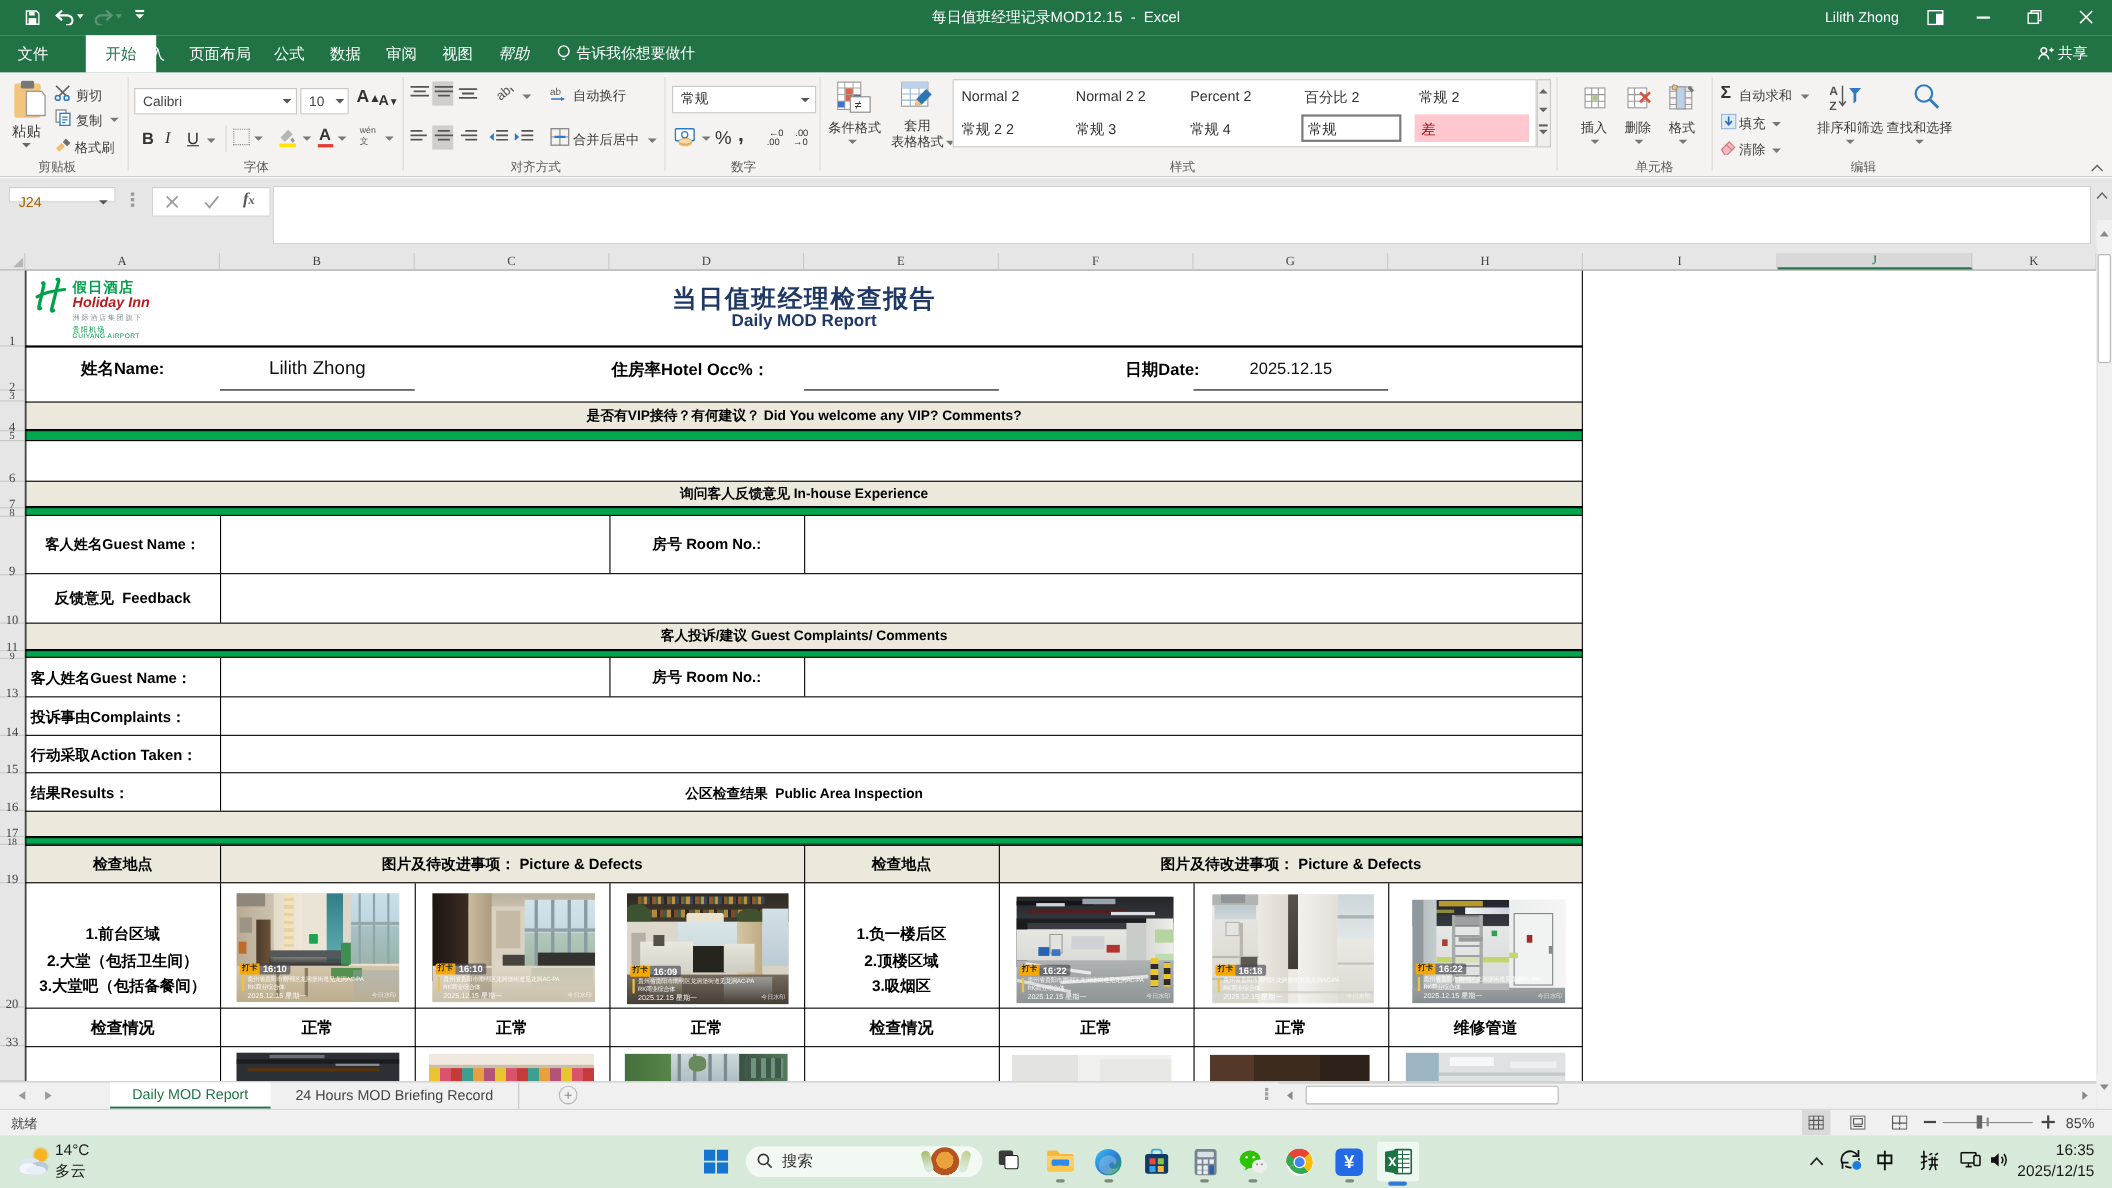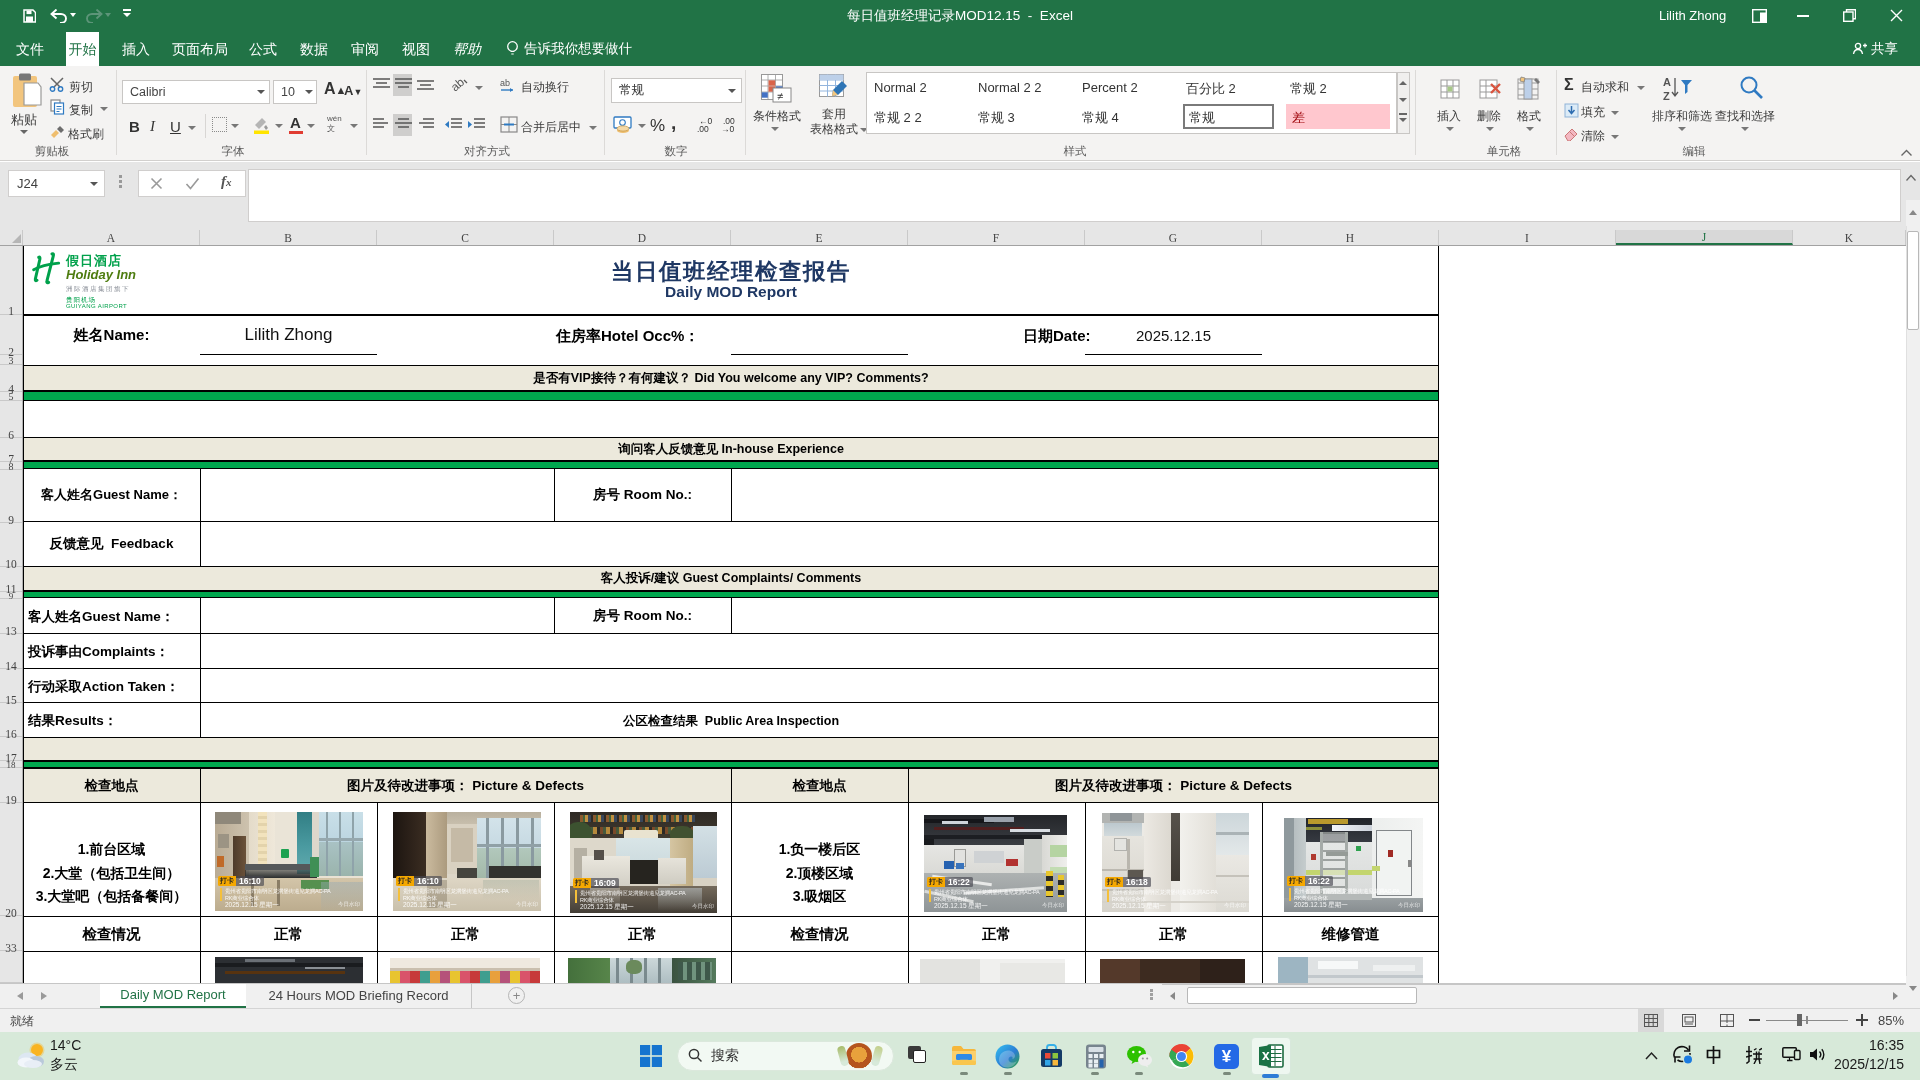--- a/index.html
+++ b/index.html
@@ -18,21 +18,21 @@
 .glabel { position:absolute; top:78px; font-size:11.5px; color:#5c5c5c; text-align:center; }
 .gdiv { position:absolute; top:4px; height:85px; width:1px; background:#dcdad8; }
 .rlab { font-size:12px; color:#3b3b3b; }
 .combo { position:absolute; background:#fff; border:1px solid #c8c6c4; font-size:12.5px; color:#333; }
 .carr { position:absolute; width:0; height:0; border-left:4px solid transparent; border-right:4px solid transparent; border-top:4px solid #666; }
 .dlauncher { position:absolute; width:10px; height:10px; border-left:1px solid #888; border-bottom:1px solid #888; }
 .dlauncher:after { content:""; position:absolute; left:2px; top:-4px; width:5px; height:5px; border:1px solid #888; border-left:none; border-bottom:none; }
 
 
 #fxbar { position:absolute; left:0; top:162px; width:1920px; height:68px; background:#e6e6e6; }
-#namebox { position:absolute; left:8px; top:8px; width:97px; height:27px; background:#fff; border:1px solid #d0cecd; font-size:13px; color:#404040; line-height:25px; padding-left:8px; }
+#namebox { position:absolute; left:8px; top:8px; width:97px; height:14px; background:#fff; border:1px solid #d0cecd; font-size:13px; color:#a16207; line-height:25px; padding-left:8px; }
 #fxbtns { position:absolute; left:138px; top:8px; width:108px; height:27px; background:#fff; border:1px solid #d0cecd; }
 #fxinput { position:absolute; left:248px; top:7px; width:1653px; height:53px; background:#fff; border:1px solid #d0cecd; }
 
 
 #sheet { position:absolute; left:0; top:230px; width:1920px; height:753px; background:#fff; }
 #colhdr { position:absolute; left:0; top:0; width:1906px; height:16px; background:#e6e6e6; border-bottom:1px solid #a2a2a2; }
 .chd { position:absolute; top:0; height:15px; line-height:16px; text-align:center; font-size:11.5px; color:#444; border-right:1px solid #c9c9c9; font-family:"Liberation Serif",serif;}
 #rowhdr { position:absolute; left:0; top:16px; width:23px; height:737px; background:#e6e6e6; border-right:1px solid #b1b1b1; }
 .rhd { position:absolute; left:0; width:22px; text-align:center; font-size:11.5px; color:#444; border-bottom:1px solid #c9c9c9; font-family:"Liberation Serif",serif;}
 .beige { background:#ece9dc; }
@@ -91,21 +91,21 @@
   <svg class="abs" style="left:1843px;top:9px" width="13" height="13" viewBox="0 0 13 13">
       <rect x="0.7" y="3" width="9.3" height="9.3" fill="none" stroke="#fff" stroke-width="1.4"></rect>
       <path d="M3.5 3V.7h9v9H10" fill="none" stroke="#fff" stroke-width="1.4"></path>
     </svg>
   <svg class="abs" style="left:1890px;top:9px" width="13" height="13" viewBox="0 0 13 13">
       <path d="M1 1l11 11M12 1L1 12" stroke="#fff" stroke-width="1.4"></path>
     </svg>
 </div>
 <div id="tabrow">
   <div class="rtab" style="left:2px;width:56px;">文件</div>
-  <div class="rtab active" style="left:66px;width:33px;">开始</div>
+  <div class="rtab active" style="left:78px;width:64px;">开始</div>
   <div class="rtab" style="left:112px;width:48px;">插入</div>
   <div class="rtab" style="left:168px;width:64px;">页面布局</div>
   <div class="rtab" style="left:239px;width:48px;">公式</div>
   <div class="rtab" style="left:290px;width:48px;">数据</div>
   <div class="rtab" style="left:341px;width:48px;">审阅</div>
   <div class="rtab" style="left:392px;width:48px;">视图</div>
   <div class="rtab" style="left:443px;width:48px;font-style:italic;">帮助</div>
   <svg class="abs" style="left:505px;top:8px" width="15" height="18" viewBox="0 0 15 18">
       <circle cx="7.5" cy="6.5" r="4.8" fill="none" stroke="#fff" stroke-width="1.3"></circle>
       <path d="M5.8 11.5h3.4M6.3 14h2.4" stroke="#fff" stroke-width="1.2"></path>
@@ -465,21 +465,21 @@
   <div class="vline" style="left:908px;top:573px;height:180px"></div>
   <div class="vline" style="left:1085px;top:573px;height:180px"></div>
   <div class="vline" style="left:1262px;top:573px;height:180px"></div>
 
   <svg class="abs" style="left:32px;top:22px" width="30" height="34" viewBox="0 0 36 40">
     <path d="M8 6 Q10 5 9.5 8 L4 32 Q3.5 35 6 33.5" fill="none" stroke="#00a14b" stroke-width="3.6" stroke-linecap="round"></path>
     <path d="M24 2 Q26.5 1 25.5 4.5 L18 34 Q17 37.5 20 36" fill="none" stroke="#00a14b" stroke-width="3.6" stroke-linecap="round"></path>
     <path d="M2 21 Q12 15 32 13" fill="none" stroke="#00a14b" stroke-width="3.4" stroke-linecap="round"></path>
   </svg>
   <div class="abs" style="left:66px;top:22px;font-size:13px;font-weight:bold;color:#00a14b;letter-spacing:1px">假日酒店</div>
-  <div class="abs" style="left:66px;top:36.5px;font-size:13px;font-weight:bold;color:#4d7c0f;font-style:italic">Holiday Inn</div>
+  <div class="abs" style="left:66px;top:36.5px;font-size:13px;font-weight:bold;color:#b91c1c;font-style:italic">Holiday Inn</div>
   <div class="abs" style="left:66px;top:55px;font-size:6.5px;color:#8a8f98;letter-spacing:1.5px">洲际酒店集团旗下</div>
   <div class="abs" style="left:66px;top:65.5px;font-size:6.5px;color:#00a14b;letter-spacing:1px">贵阳机场</div>
   <div class="abs" style="left:66px;top:73px;font-size:6px;color:#00a14b;letter-spacing:0.4px">GUIYANG AIRPORT</div>
 
   <div class="abs" style="left:331px;top:26px;width:800px;text-align:center;font-size:22.5px;font-weight:bold;color:#1f3864;letter-spacing:1.5px">当日值班经理检查报告</div>
   <div class="abs" style="left:331px;top:53px;width:800px;text-align:center;font-size:15.5px;font-weight:bold;color:#1f3864">Daily MOD Report</div>
 
   <div class="abs ct" style="left:23px;top:86px;width:177px;height:38px;font-size:15px;font-weight:bold">姓名Name:</div>
   <div class="abs ct" style="left:200px;top:86px;width:177px;height:38px;font-size:17px;color:#111">Lilith Zhong</div>
   <div class="abs" style="left:556px;top:97px;font-size:15px;font-weight:bold">住房率Hotel Occ%：</div>

